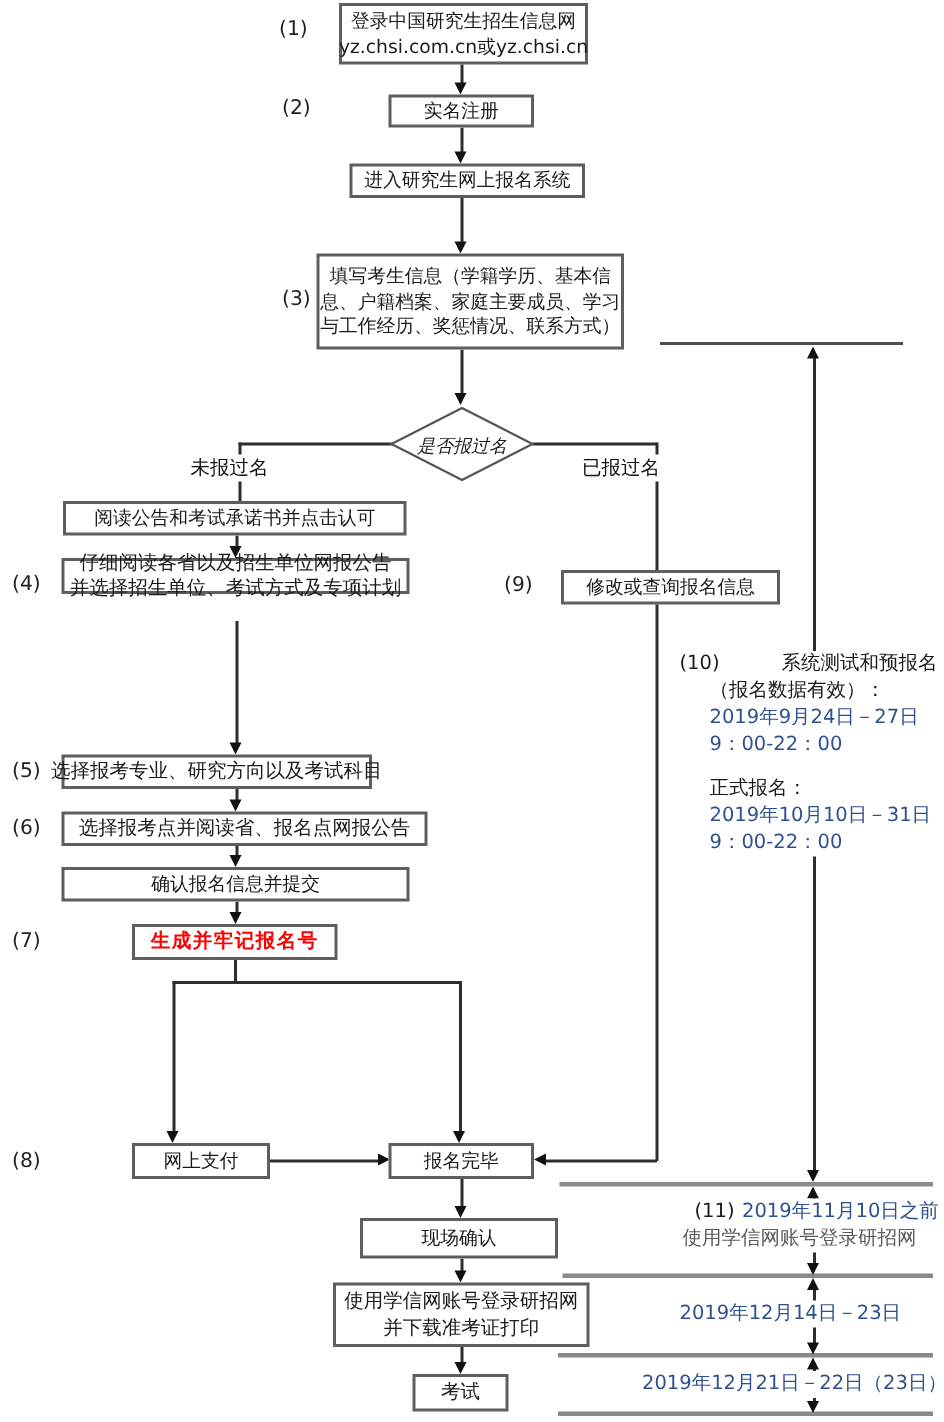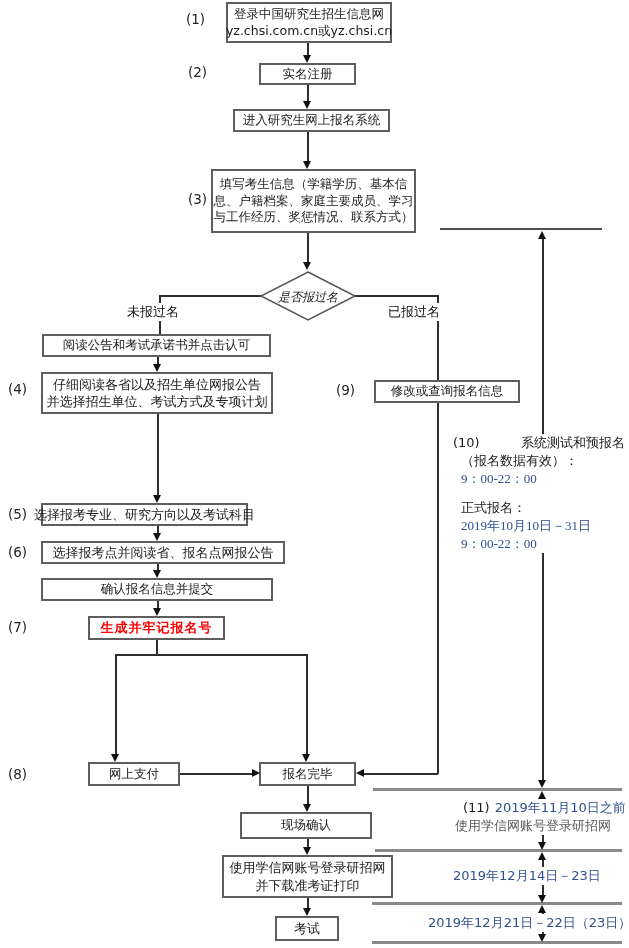--- a/index.html
+++ b/index.html
@@ -30,21 +30,21 @@
   .ah.right { border-top:4.5px solid transparent; border-bottom:4.5px solid transparent; border-left:8px solid #111; }
   
   .num { position:absolute; font-size:13.5px; color:#222; white-space:nowrap; z-index:4; }
   .branch-label { position:absolute; font-size:13px; color:#111; white-space:nowrap; z-index:4; background:#fff; }
   .diamond-wrap { position:absolute; z-index:3;font-style:italic; }
   .diamond-label { position:absolute; width:100%; text-align:center; font-size:12px; z-index:4; }
   
   .tl-block { position:absolute; background:#ffffff; font-size:13px; line-height:18px; z-index:5; white-space:nowrap; }
   .tl-row { display:flex;justify-content:space-between; }
   .tl-num { margin-right:5px; }
-  .indent { margin-left:8px;font-family:Liberation Serif, serif; }
+  .indent { margin-left:20px; }
   .blue { color:#2e5090; }
   .gap { margin-top:11px; }
   .note { color:#595959; }
 </style>
 </head>
 <body>
 
 <div class="stage">
 
   <div class="vl" style="left:307px;top:42px;height:14px"></div>
@@ -156,21 +156,21 @@
     </svg>
     <div class="diamond-label" style="top:19px">是否报过名</div>
   </div>
   <span class="branch-label" style="left:127px;top:303px">未报过名</span>
   <span class="branch-label" style="left:388px;top:303px">已报过名</span>
 
   <div class="node" style="left:42px;top:334px;width:229px;height:23px">
     <span>阅读公告和考试承诺书并点击认可</span>
   </div>
 
-  <div class="node" style="left:41px;top:372px;width:232px;height:42px;font-size:13px">
+  <div class="node" style="left:41px;top:372px;width:232px;height:24px;font-size:13px">
     <span>仔细阅读各省以及招生单位网报公告</span>
     <span>并选择招生单位、考试方式及专项计划</span>
   </div>
 
   <div class="node" style="left:374px;top:380px;width:146px;height:23px">
     <span>修改或查询报名信息</span>
   </div>
 
   <div class="node" style="left:41px;top:503px;width:207px;height:23px;font-size:13px">
     <span>选择报考专业、研究方向以及考试科目</span>
@@ -208,20 +208,21 @@
   <div class="node" style="left:275px;top:916px;width:64px;height:25px;font-size:13px">
     <span>考试</span>
   </div>
 
   <div class="tl-block" style="left:453px;top:434px;width:172px">
     <div class="tl-row">
       <span class="tl-num">(10)</span>
       <span>系统测试和预报名</span>
     </div>
     <div class="indent">（报名数据有效）：</div>
+    <div class="indent blue">2019年9月24日－27日</div>
     <div class="indent blue">9：00-22：00</div>
     <div class="indent gap">正式报名：</div>
     <div class="indent blue">2019年10月10日－31日</div>
     <div class="indent blue">9：00-22：00</div>
   </div>
 
   <div class="tl-block" style="left:455px;top:799px;width:170px">
     <div class="tl-row" style="padding-left:8px">
       <span class="tl-num">(11)</span>
       <span class="blue">2019年11月10日之前</span>

